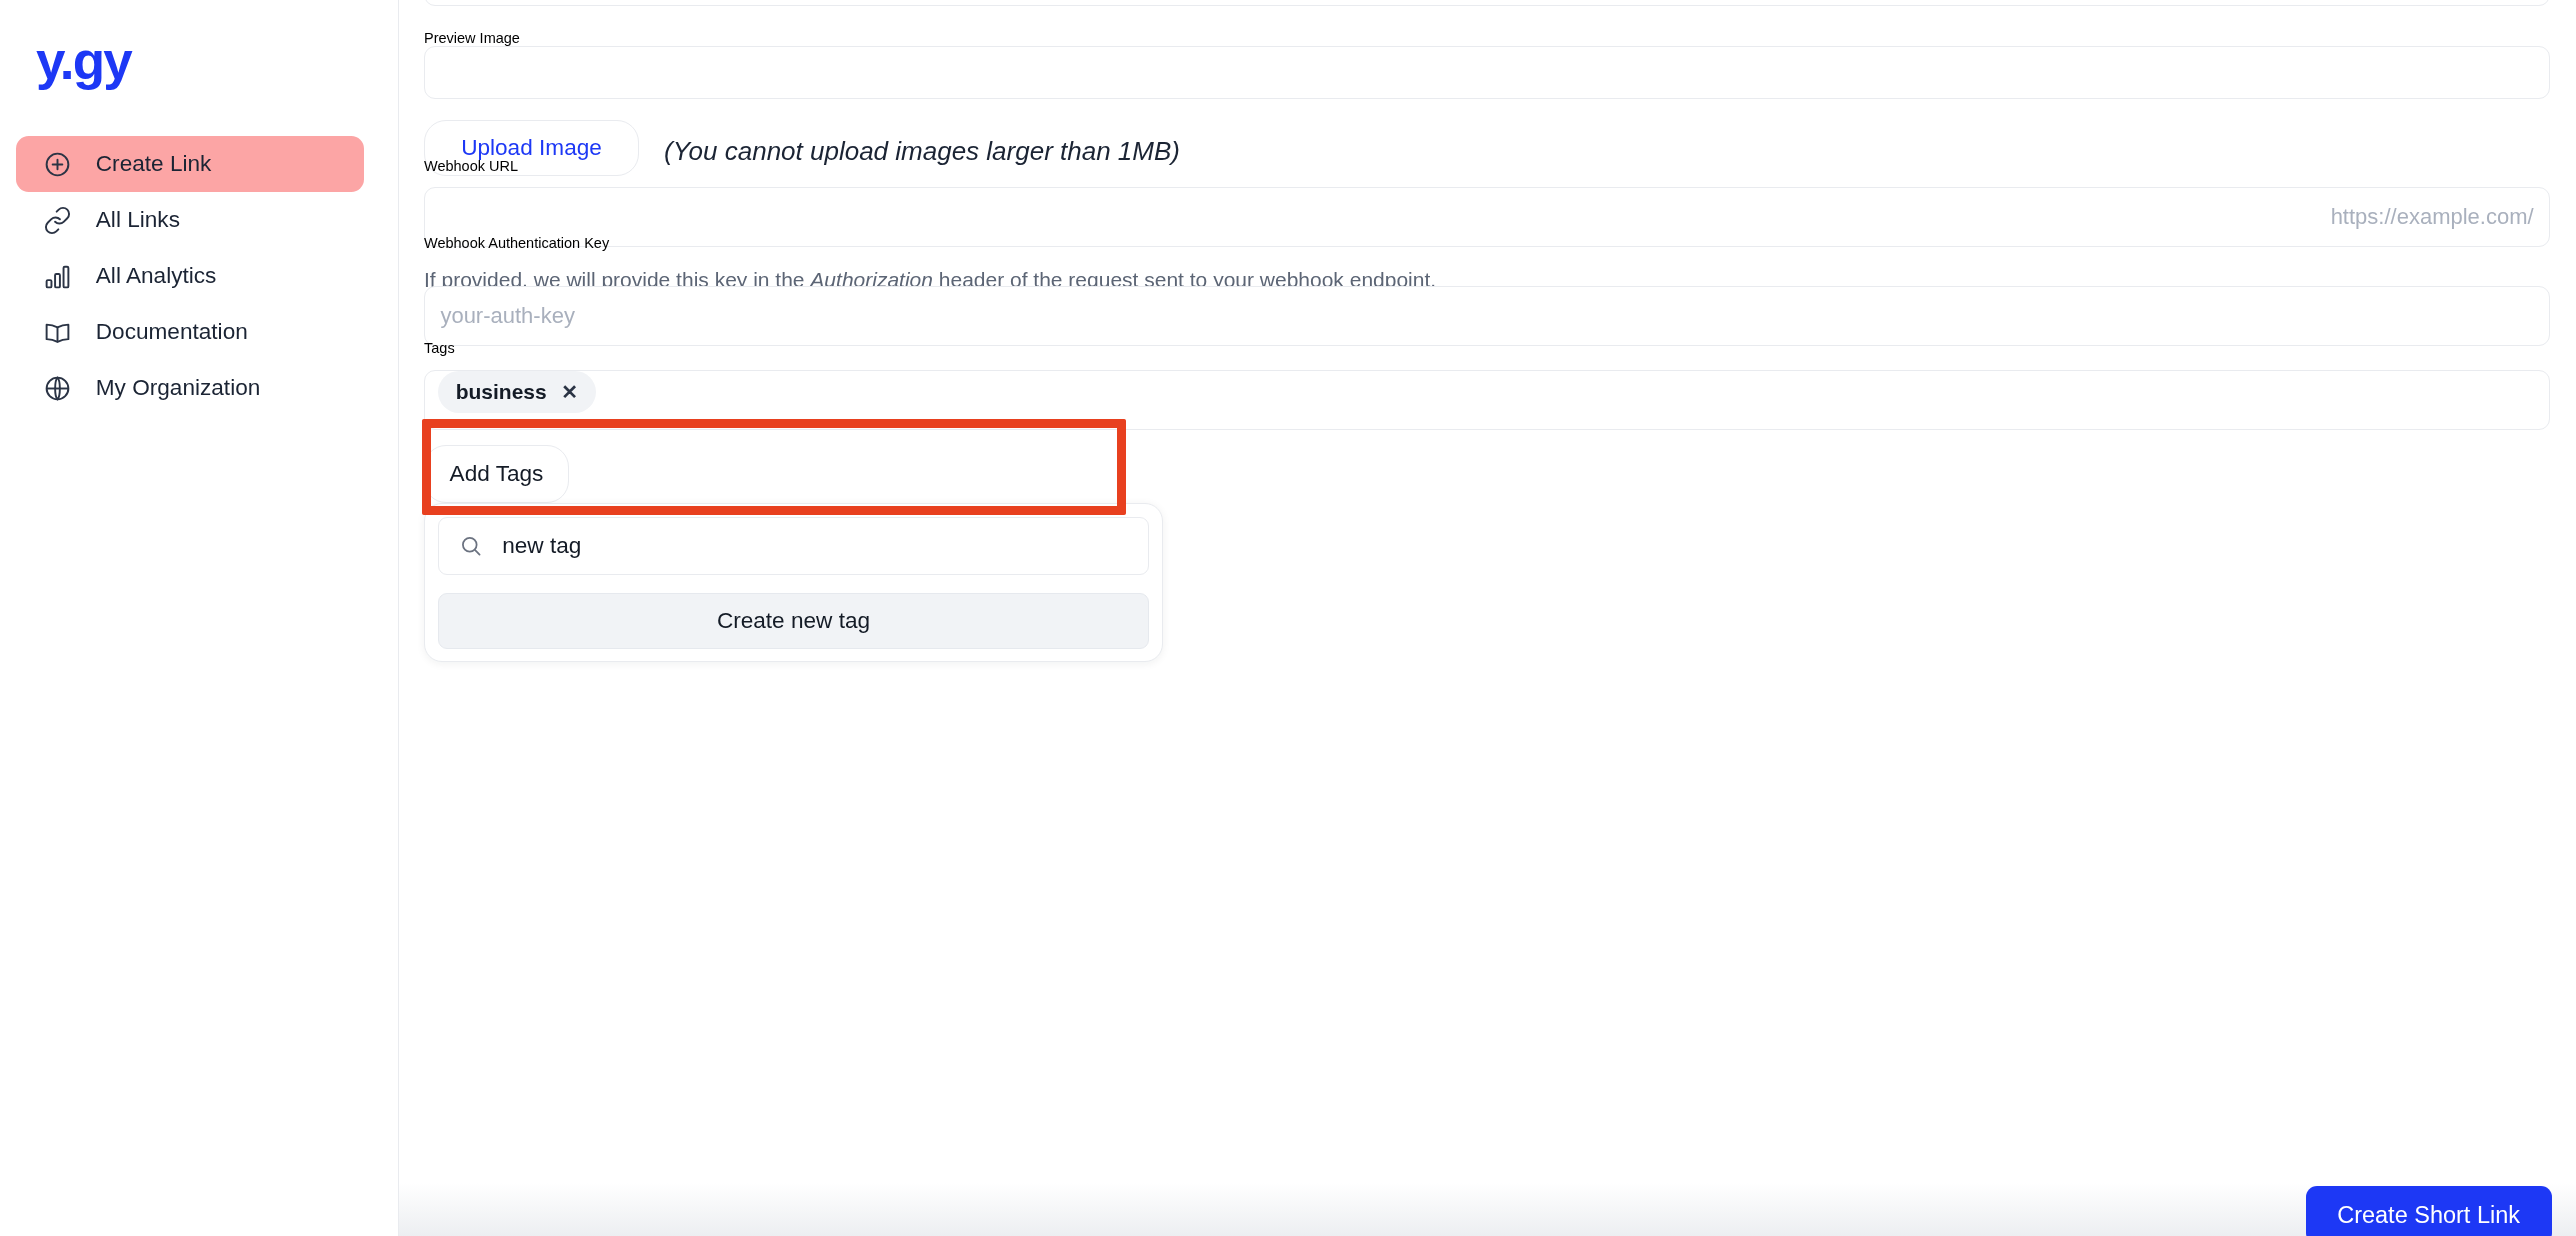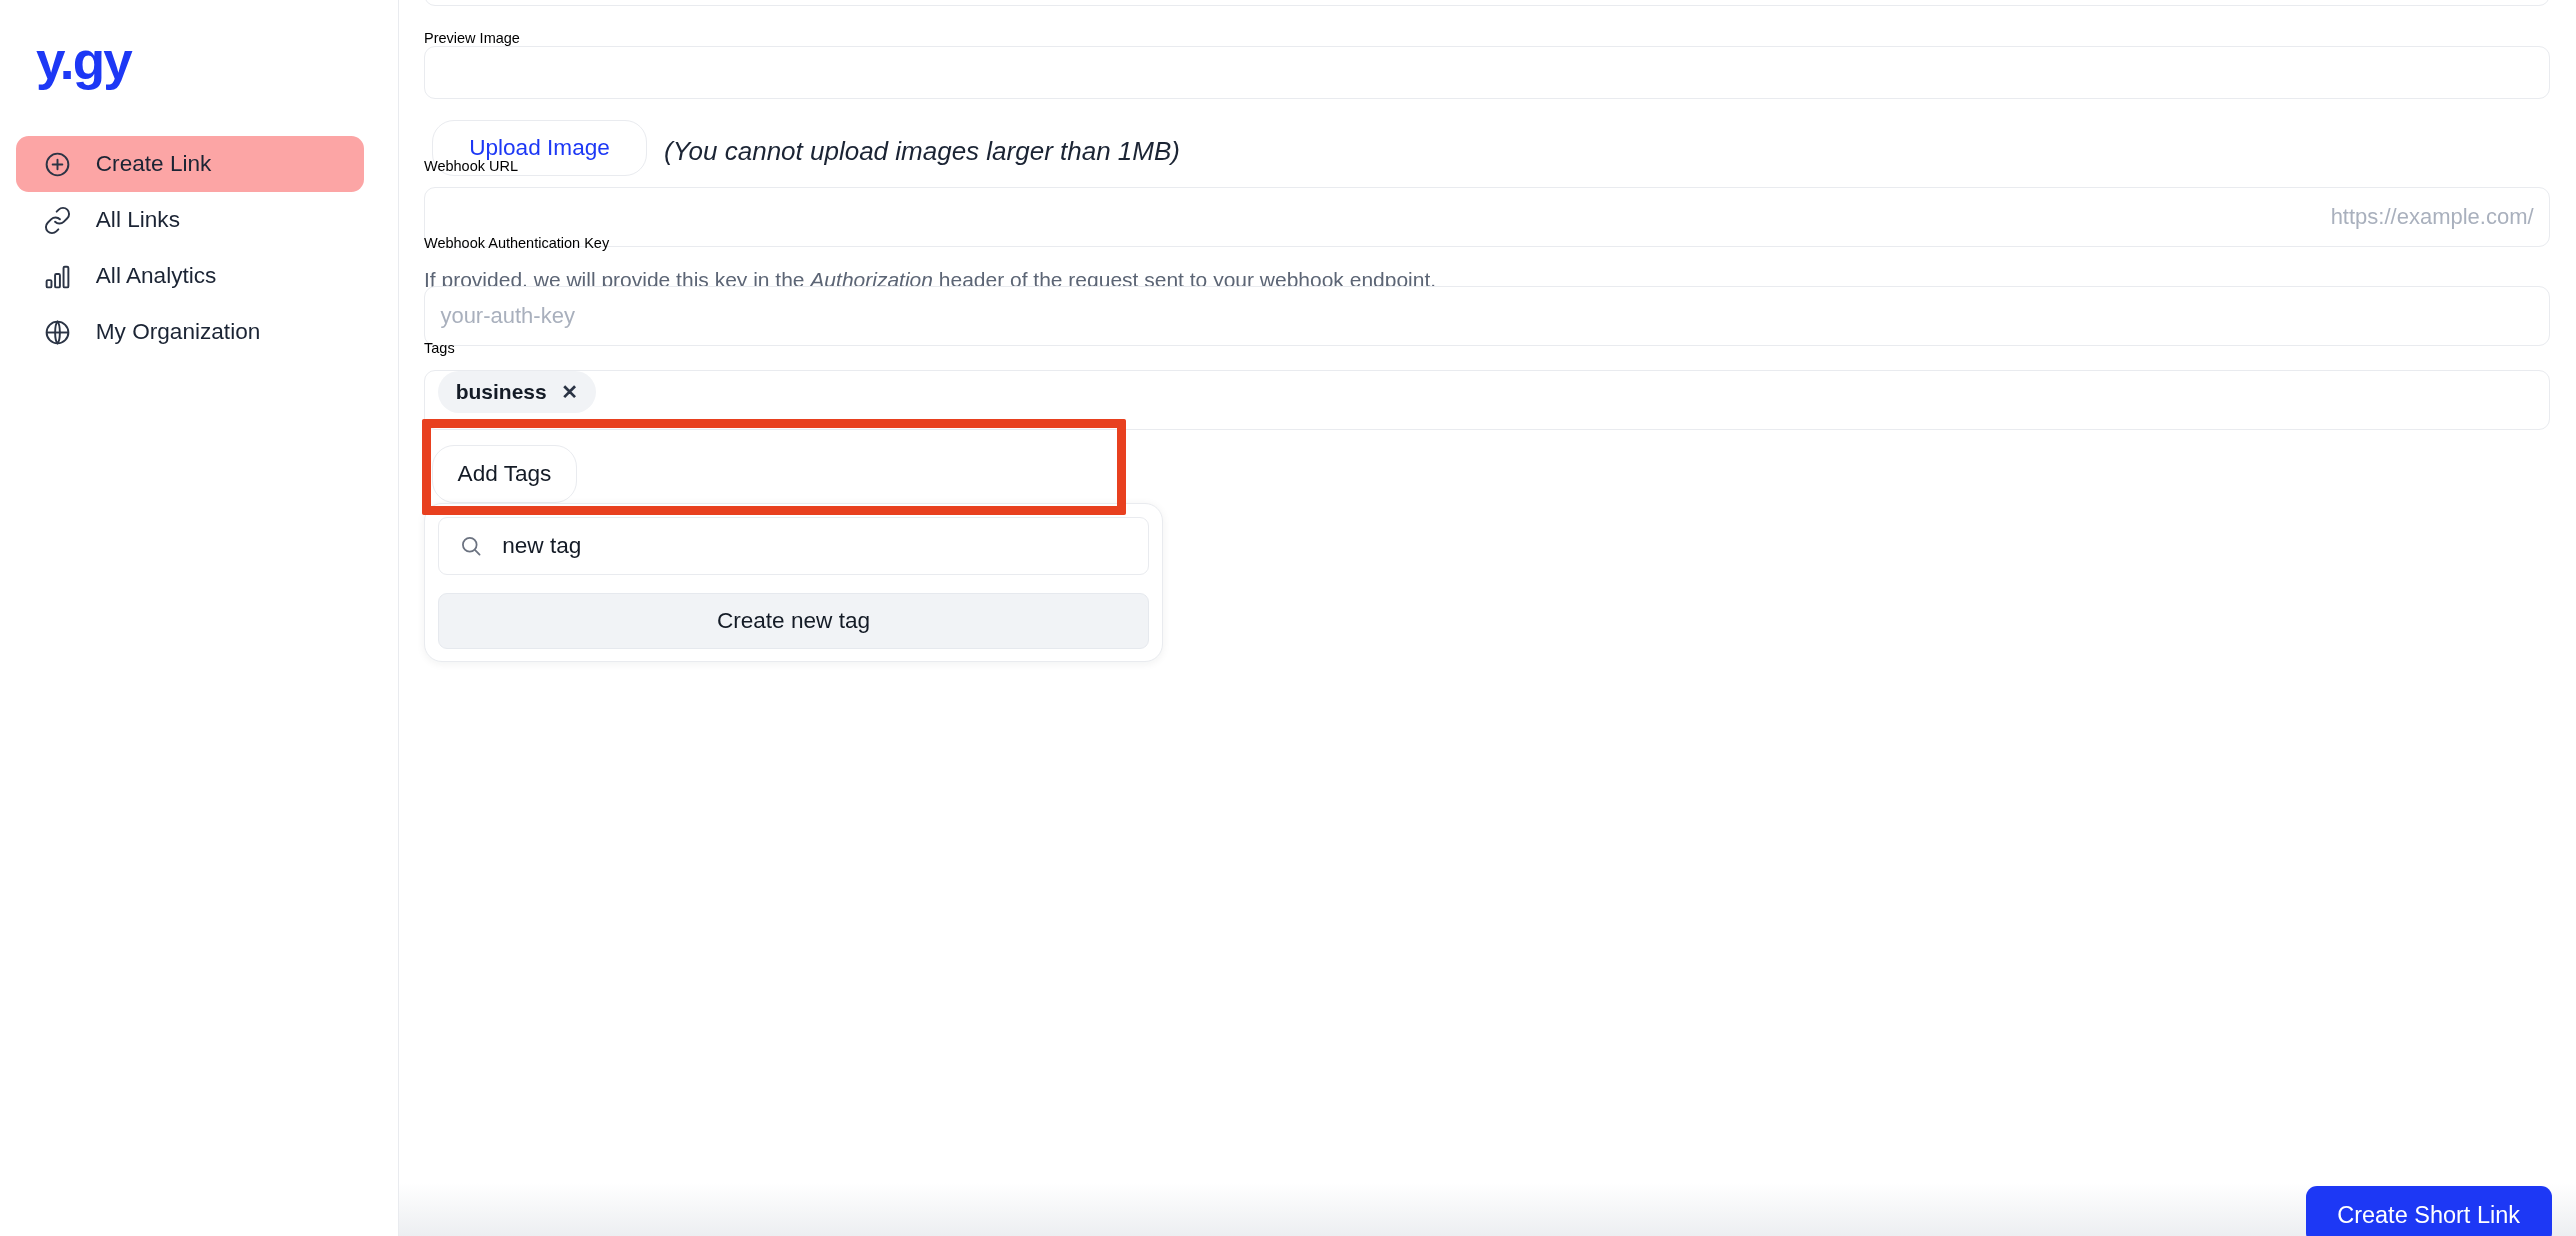--- a/index.html
+++ b/index.html
@@ -71,21 +71,20 @@
     width: 2126px; height: 53px;
     border: 1.8px solid #e9ebef; border-radius: 11px;
     background: #fff;
   }
 
   .btn-outline {
     display: inline-flex; align-items: center; justify-content: center;
     border: 1.8px solid #e9ebef; border-radius: 22px;
     background: #fff; cursor: pointer;
     font-family: "Liberation Sans", sans-serif;
-    margin-left: 8px;
   }
   .upload-btn { width: 215px; height: 56px; font-size: 22.6px; color: #1d38f5; }
   .upload-note { font-size: 26px; color: #1b2434; font-style: italic; }
 
   .tags-box {
     width: 2126px; height: 60px;
     border: 1.8px solid #e9ebef; border-radius: 11px;
     background: #fff; display: flex; align-items: flex-start; padding: 0 12.7px;
   }
   .tag-chip {
@@ -195,20 +194,29 @@
         <span class="ic">
           <svg viewBox="0 0 24 24" fill="none" stroke="#2b3445" stroke-width="1.6" stroke-linejoin="round">
             <rect x="3" y="15" width="4" height="6" rx="1"></rect>
             <rect x="10" y="10" width="4" height="11" rx="1"></rect>
             <rect x="17" y="4" width="4" height="17" rx="1"></rect>
           </svg>
         </span>
         <span class="nav-label">All Analytics</span>
       </div>
 
+      <div class="nav-item">
+        <span class="ic">
+          <svg viewBox="0 0 24 24" fill="none" stroke="#2b3445" stroke-width="1.6" stroke-linejoin="round">
+            <path d="M3 5.5c3 0 6 .6 9 2.3 3-1.7 6-2.3 9-2.3v12c-3 0-6 .6-9 2.3-3-1.7-6-2.3-9-2.3z"></path>
+            <path d="M12 7.8v12"></path>
+          </svg>
+        </span>
+        <span class="nav-label">Documentation</span>
+      </div>
 
       <div class="nav-item">
         <span class="ic">
           <svg viewBox="0 0 24 24" fill="none" stroke="#2b3445" stroke-width="1.6">
             <circle cx="12" cy="12" r="9"></circle>
               <path d="M3 12h18"></path>
             <path d="M12 3c2.6 2.6 2.6 15.4 0 18-2.6-2.6-2.6-15.4 0-18z"></path>
           </svg>
         </span>
         <span class="nav-label">My Organization</span>

